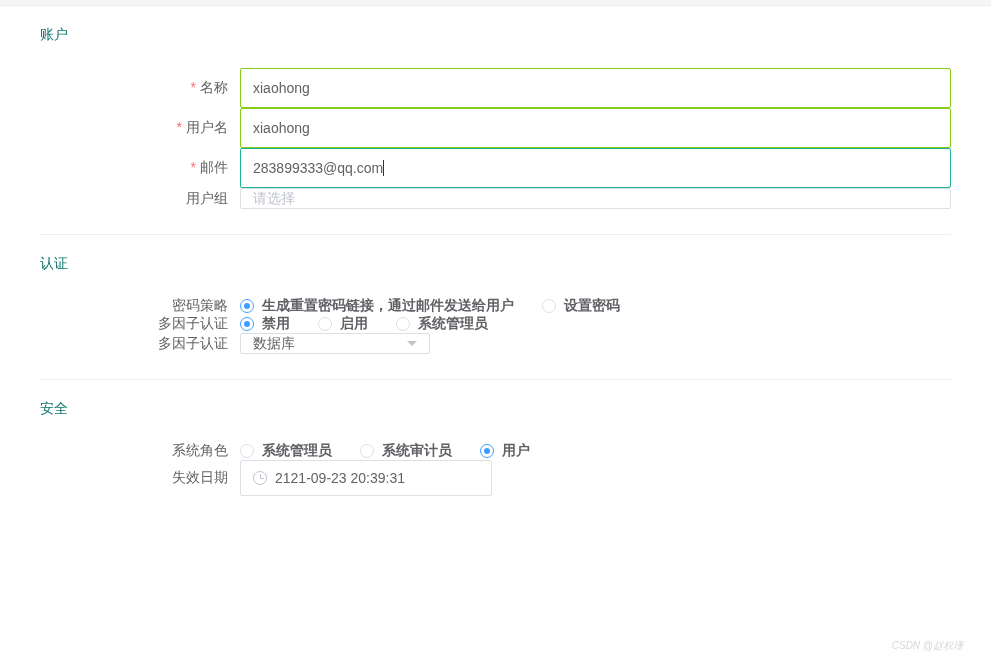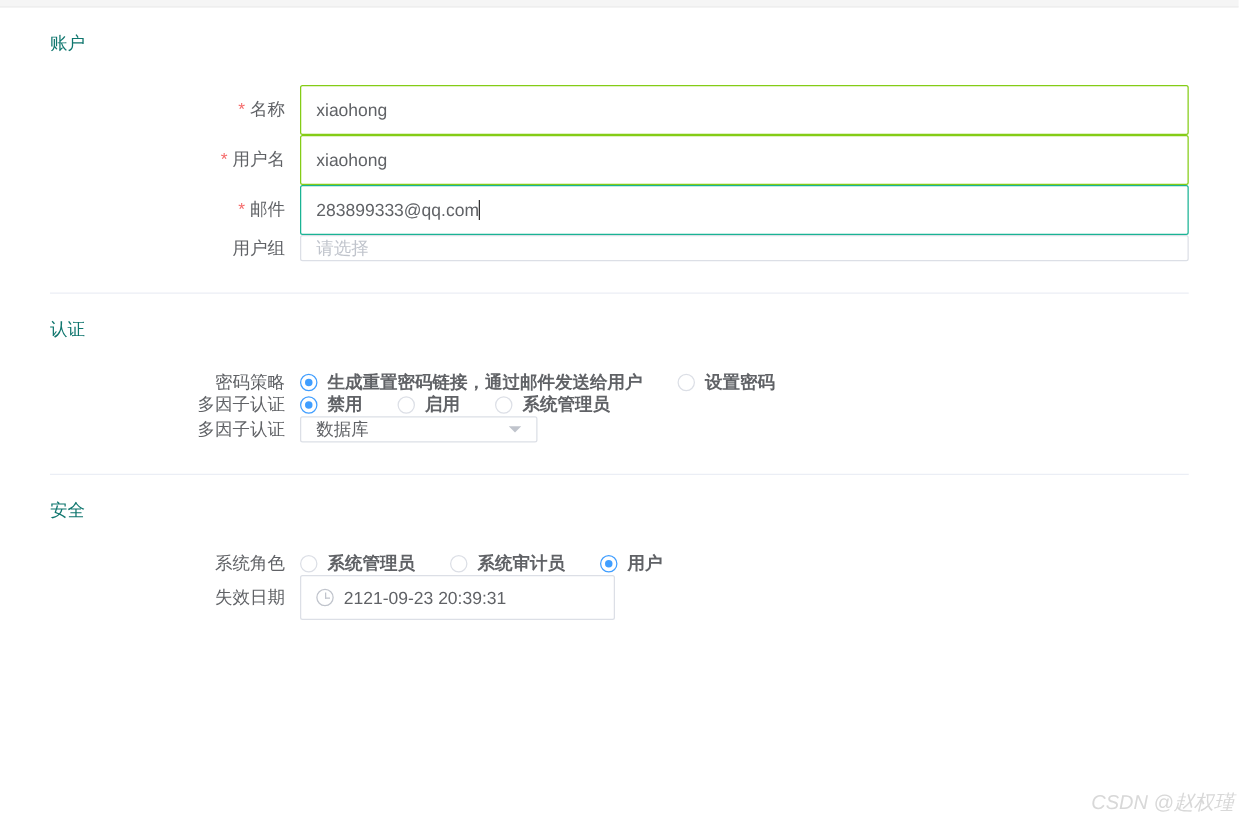--- a/index.html
+++ b/index.html
@@ -152,23 +152,23 @@
     .clock-icon::after {
       content: "";
       position: absolute;
       left: 6px; top: 6px;
       width: 4px; height: 1px;
       background: #c0c4cc;
     }
     .watermark {
       position: fixed;
       bottom: 10px;
-      right: 4px;
+      right: 28px;
       color: #d8d8d8;
-      font-size: 16px;
+      font-size: 10px;
       pointer-events: none;
       font-style: italic;
     }
     .caret {
       display: inline-block;
       width: 1px;
       height: 16px;
       background: #333;
       vertical-align: middle;
       margin-left: 0;

